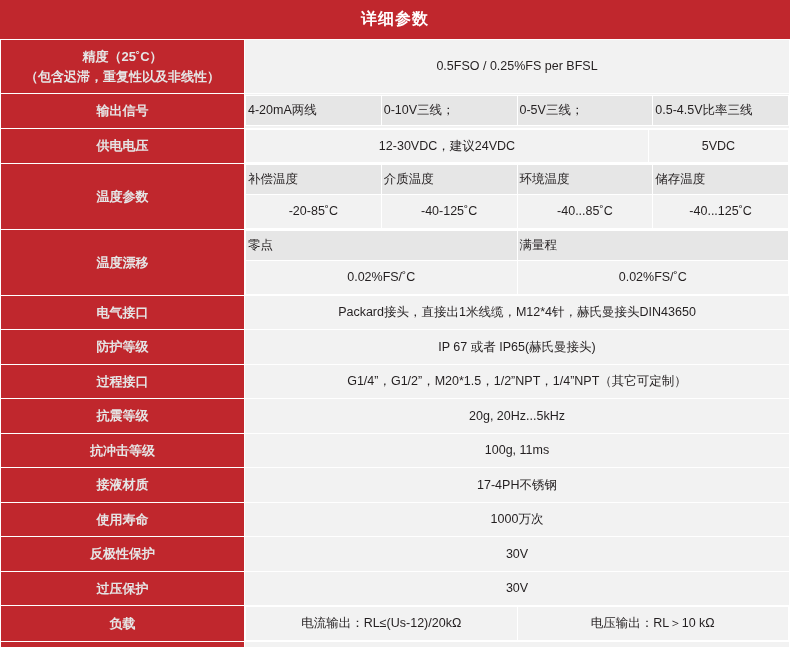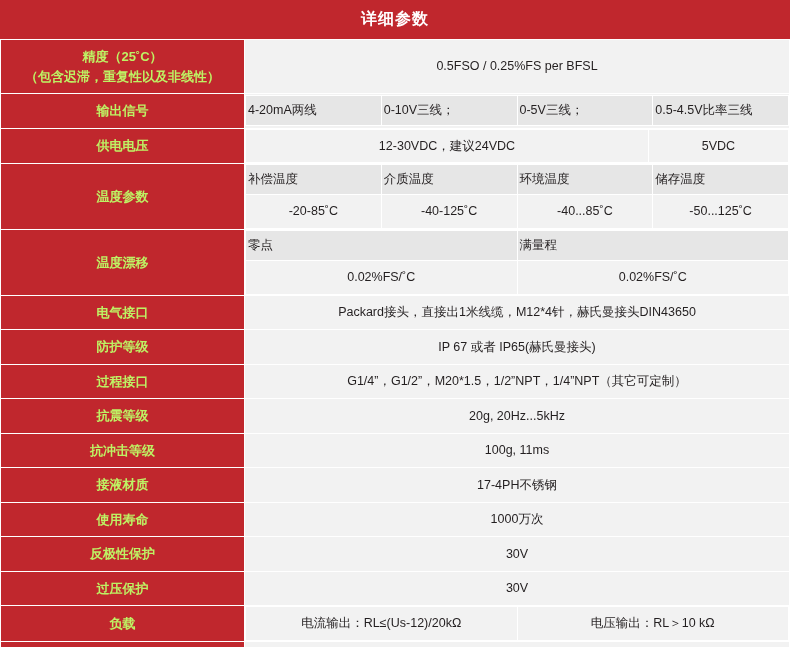--- a/index.html
+++ b/index.html
@@ -33,21 +33,21 @@
     table-layout: fixed;
   }
   td {
     border: 1px solid #ffffff;
     font-size: 12.5px;
     vertical-align: middle;
   }
   .label {
     width: 235px;
     background: #c0272d;
-    color: #bef264;
+    color: #e5e5e5;
     text-align: center;
     font-weight: bold;
     font-size: 13px;
     padding: 7px 4px;
     line-height: 1.5;
   }
   .val {
     background: #f2f2f2;
     text-align: center;
     padding: 7px 4px;
@@ -131,21 +131,21 @@
                 <tr>
             <td class="sub">补偿温度</td>
             <td class="sub">介质温度</td>
             <td class="sub">环境温度</td>
             <td class="sub">储存温度</td>
           </tr>
           <tr>
             <td class="val">-20-85˚C</td>
             <td class="val">-40-125˚C</td>
             <td class="val">-40...85˚C</td>
-            <td class="val">-50...125˚C</td>
+            <td class="val">-40...125˚C</td>
           </tr>
         </tbody>
             </table>
       </td>
     </tr>
 
     <tr>
       <td class="label">温度漂移</td>
       <td class="nested-wrap">
         <table class="inner">

